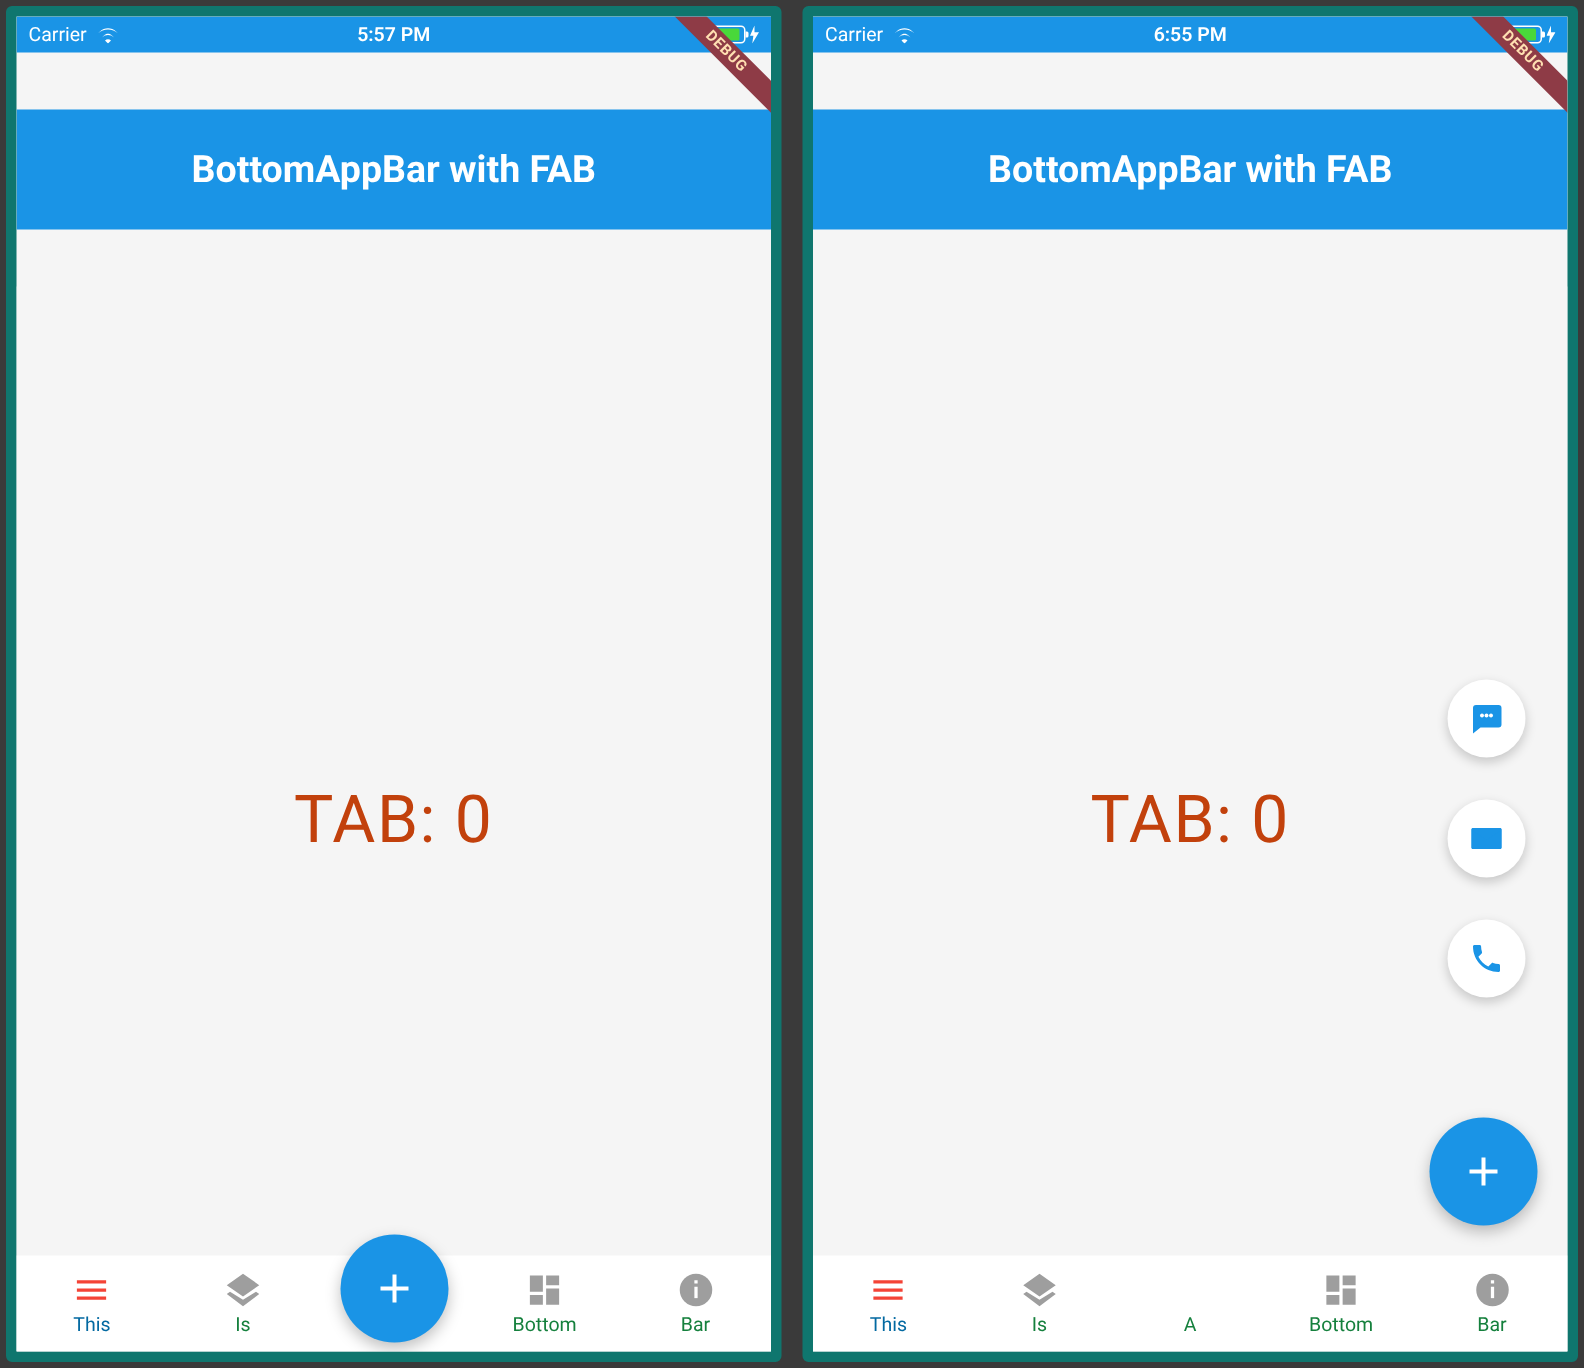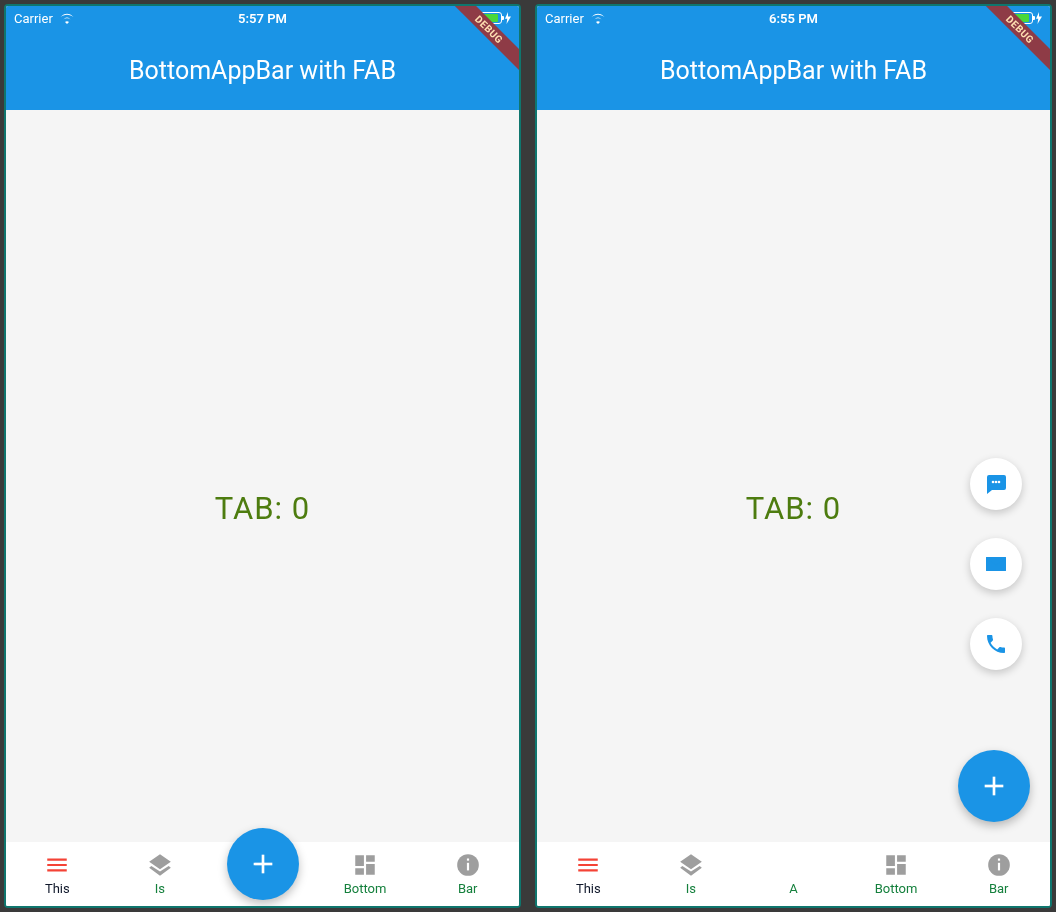--- a/index.html
+++ b/index.html
@@ -9,25 +9,26 @@
     width: 1056px;
     height: 912px;
     display: flex;
     gap: 14px;
     padding: 4px;
   }
   .phone {
     position: relative;
     flex: 1;
     background: #f5f5f5;
-    border: 2px solid #0f766e;
+    border: 7px solid #0f766e;
     border-radius: 4px;
     overflow: hidden;
     display: flex;
     flex-direction: column;
+    gap: 38px;
   }
 
   
   .status-bar {
     height: 24px;
     background: #1a94e6;
     display: flex;
     align-items: center;
     color: #fff;
     font-size: 13px;
@@ -72,21 +73,21 @@
 
   
   .app-bar {
     height: 80px;
     background: #1a94e6;
     display: flex;
     align-items: center;
     justify-content: center;
     color: #fff;
     font-size: 25px;
-    font-weight: 400;
+    font-weight: 700;
   }
 
   
   .debug-banner {
     position: absolute;
     top: 0; right: 0;
     width: 90px; height: 90px;
     overflow: hidden;
     pointer-events: none;
   }
@@ -107,22 +108,22 @@
   
   .body-area {
     flex: 1;
     position: relative;
     display: flex;
     align-items: center;
     justify-content: center;
     background: #f5f5f5;
   }
   .tab-text {
-    font-size: 31px;
-    color: #4d7c0f;
+    font-size: 44px;
+    color: #c2410c;
     font-weight: 400;
     letter-spacing: 1px;
   }
 
   
   .bottom-area {
     position: relative;
     height: 88px;
   }
   .nav-bar {
@@ -150,21 +151,21 @@
     flex: 1;
     display: flex;
     flex-direction: column;
     align-items: center;
     justify-content: center;
     gap: 3px;
     font-size: 13px;
     color: #15803d;
     cursor: pointer;
   }
-  .nav-item.active { color: #0f172a; }
+  .nav-item.active { color: #0369a1; }
   .nav-item .icon-slot { height: 26px; display: flex; align-items: center; justify-content: center; }
   .nav-item.spacer { visibility: hidden; pointer-events: none; }
 
   .fab {
     position: absolute;
     width: 72px; height: 72px;
     border-radius: 50%;
     background: #1a94e6;
     display: flex;
     align-items: center;

